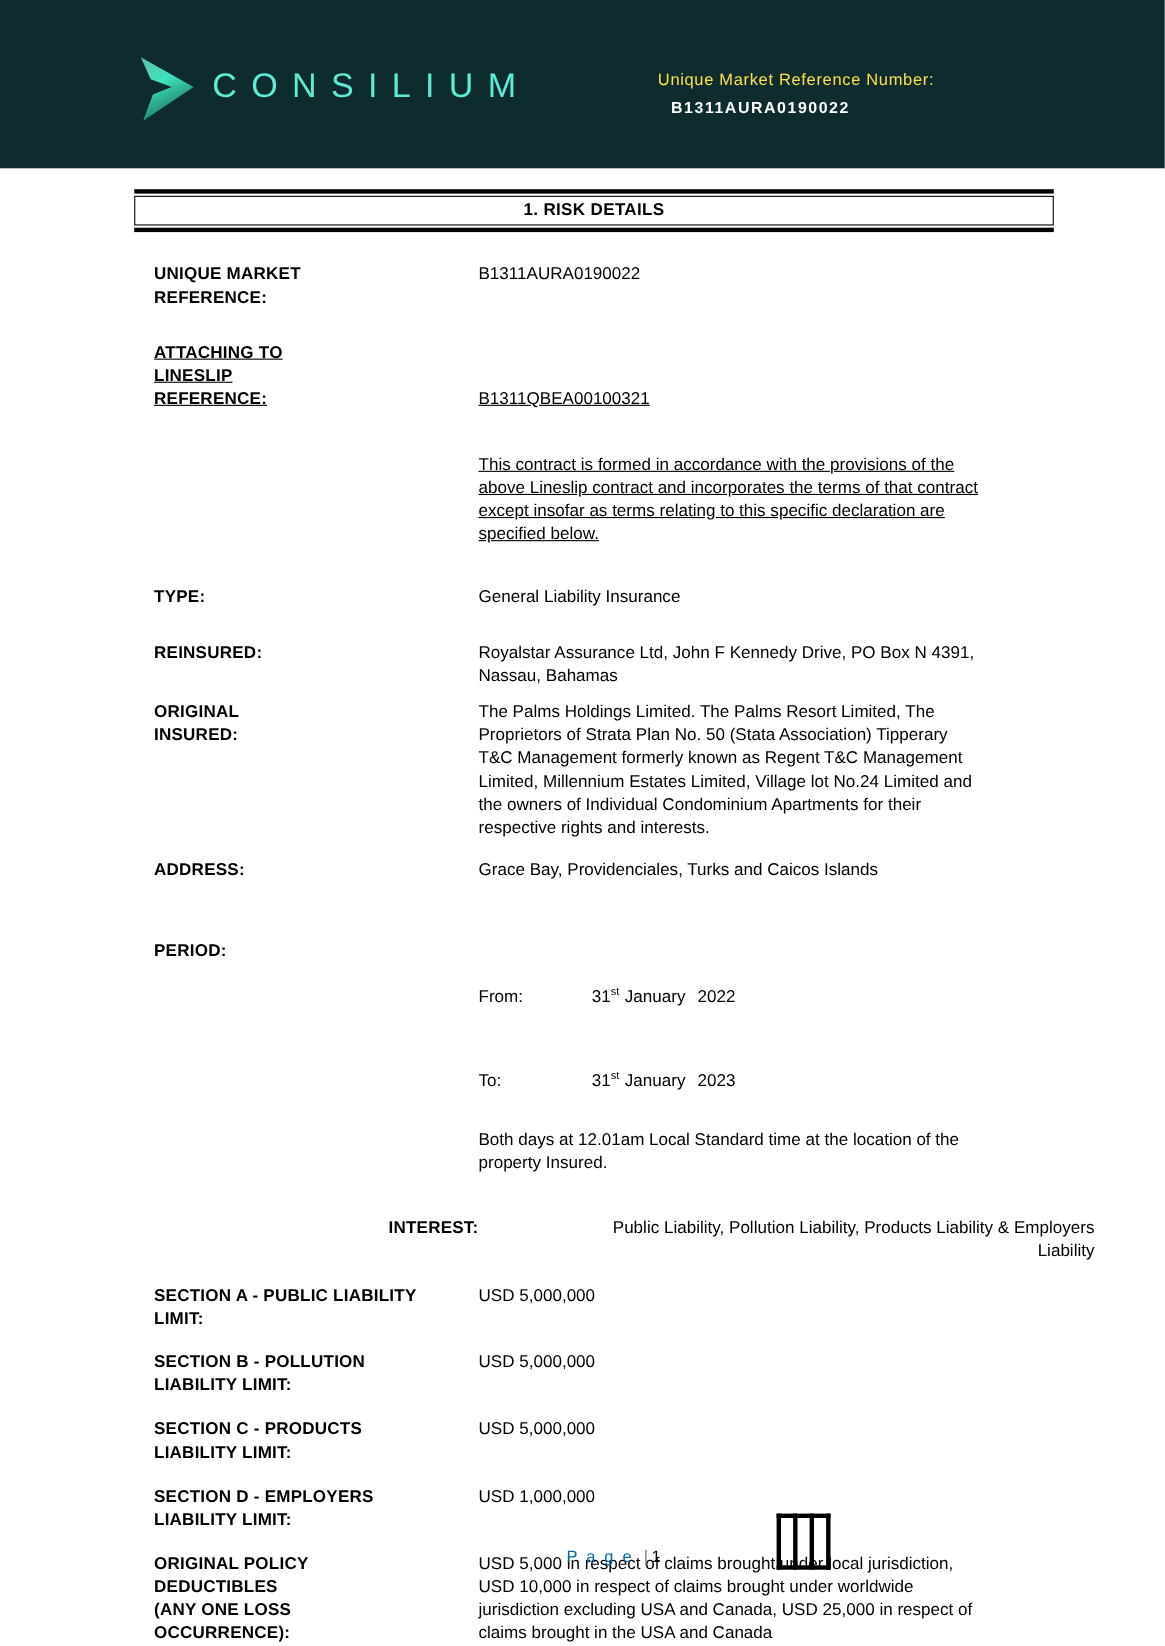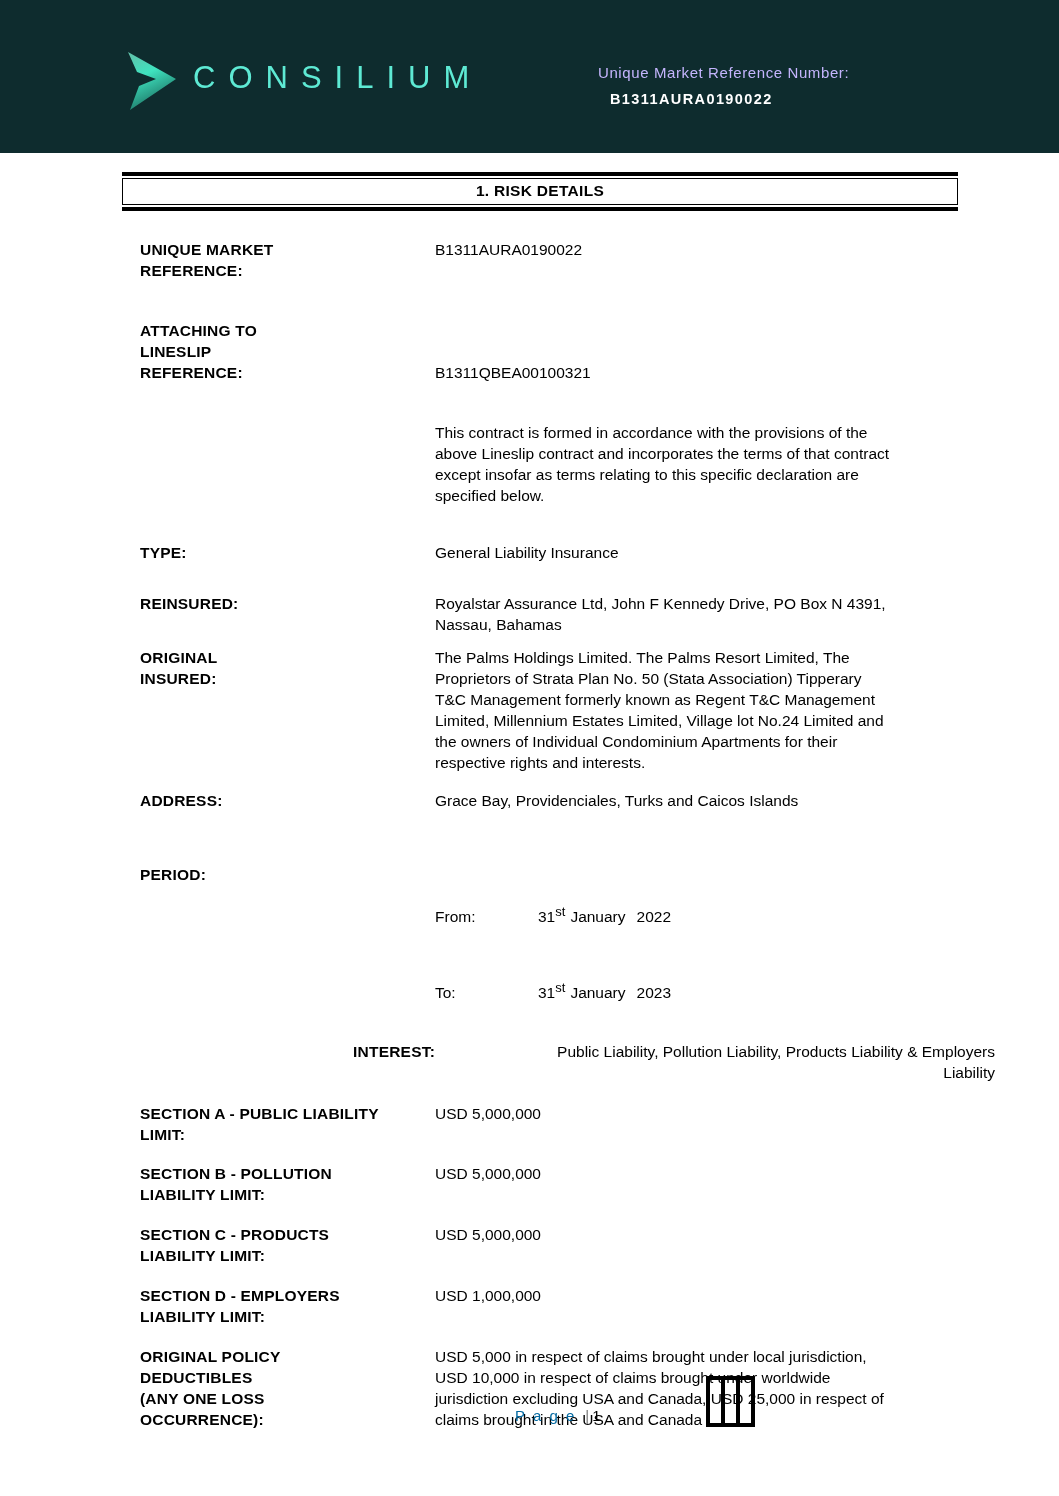--- a/index.html
+++ b/index.html
@@ -29,21 +29,21 @@
   }
   .brand-name {
     position: absolute; left: 193px; top: 60px;
     color: #5eead4;
     font-size: 31px;
     font-weight: 400;
     letter-spacing: 13px;
   }
   .umr-block { position: absolute; left: 598px; top: 64px; }
   .umr-label {
-    color: #c4b5fd;
+    color: #fde047;
     font-size: 15px;
     letter-spacing: 0.6px;
   }
   .umr-value {
     margin-top: 10px;
     margin-left: 12px;
     color: #ffffff;
     font-size: 14.5px;
     font-weight: bold;
     letter-spacing: 1.4px;
@@ -73,38 +73,38 @@
     width: 295px; flex: 0 0 295px;
     font-weight: bold;
     letter-spacing: 0.2px;
     white-space: pre-line;
   }
   .val { width: 560px; flex: 0 0 560px; white-space: pre-line; }
   .note { margin-top: 18px; white-space: pre-line; }
   .val-offset { margin-top: 21px; }
 
   .mt-r1  { margin-top: 28px; }
-  .mt-r2  { margin-top: 39px; }
+  .mt-r2  { margin-top: 29px; text-decoration: underline; }
   .mt-r3  { margin-top: 15px; }
   .mt-r4  { margin-top: 30px; }
   .mt-r5  { margin-top: 12px; }
   .mt-r6  { margin-top: 17px; }
   .mt-r7  { margin-top: 53px; }
   .mt-r8  { margin-top: 17px; text-align: right; }
   .mt-r9  { margin-top: 20px; }
   .mt-r10 { margin-top: 18px; }
   .mt-r11 { margin-top: 19px; }
   .mt-r12 { margin-top: 19px; }
   .mt-r13 { margin-top: 19px; }
 
   
   .period-line { display: block; }
   .period-line + .period-line { margin-top: 13px; }
   .period-sub { display: inline-block; width: 103px; }
-  .date sup { font-size: 13px; vertical-align: super; line-height: 0; }
+  .date sup { font-size: 10px; vertical-align: super; line-height: 0; }
   .date .month { margin-left: 5px; }
   .date .year { margin-left: 11px; }
   .period-note { margin-top: 12px; white-space: pre-line; }
 
   
   .page-number-line {
     position: absolute; left: 515px; top: 1407px;
     font-size: 15px; color: #8a8a8a;
   }
   .page-word { letter-spacing: 2px; color: #0369a1; }
@@ -209,20 +209,22 @@
 
     <div class="row mt-r7">
       <div class="lbl">PERIOD:</div>
       <div class="val">
         <span class="period-line">
           <span class="period-sub">From:</span><span class="date"><span>31</span><sup>st</sup><span class="month">January</span><span class="year">2022</span></span>
         </span>
         <span class="period-line">
           <span class="period-sub">To:</span><span class="date"><span>31</span><sup>st</sup><span class="month">January</span><span class="year">2023</span></span>
         </span>
+        <div class="period-note">Both days at 12.01am Local Standard time at the location of the
+property Insured.</div>
       </div>
     </div>
 
     <div class="row mt-r8">
       <div class="lbl">INTEREST:</div>
       <div class="val">Public Liability, Pollution Liability, Products Liability &amp; Employers
 Liability</div>
     </div>
 
     <div class="row mt-r9">

